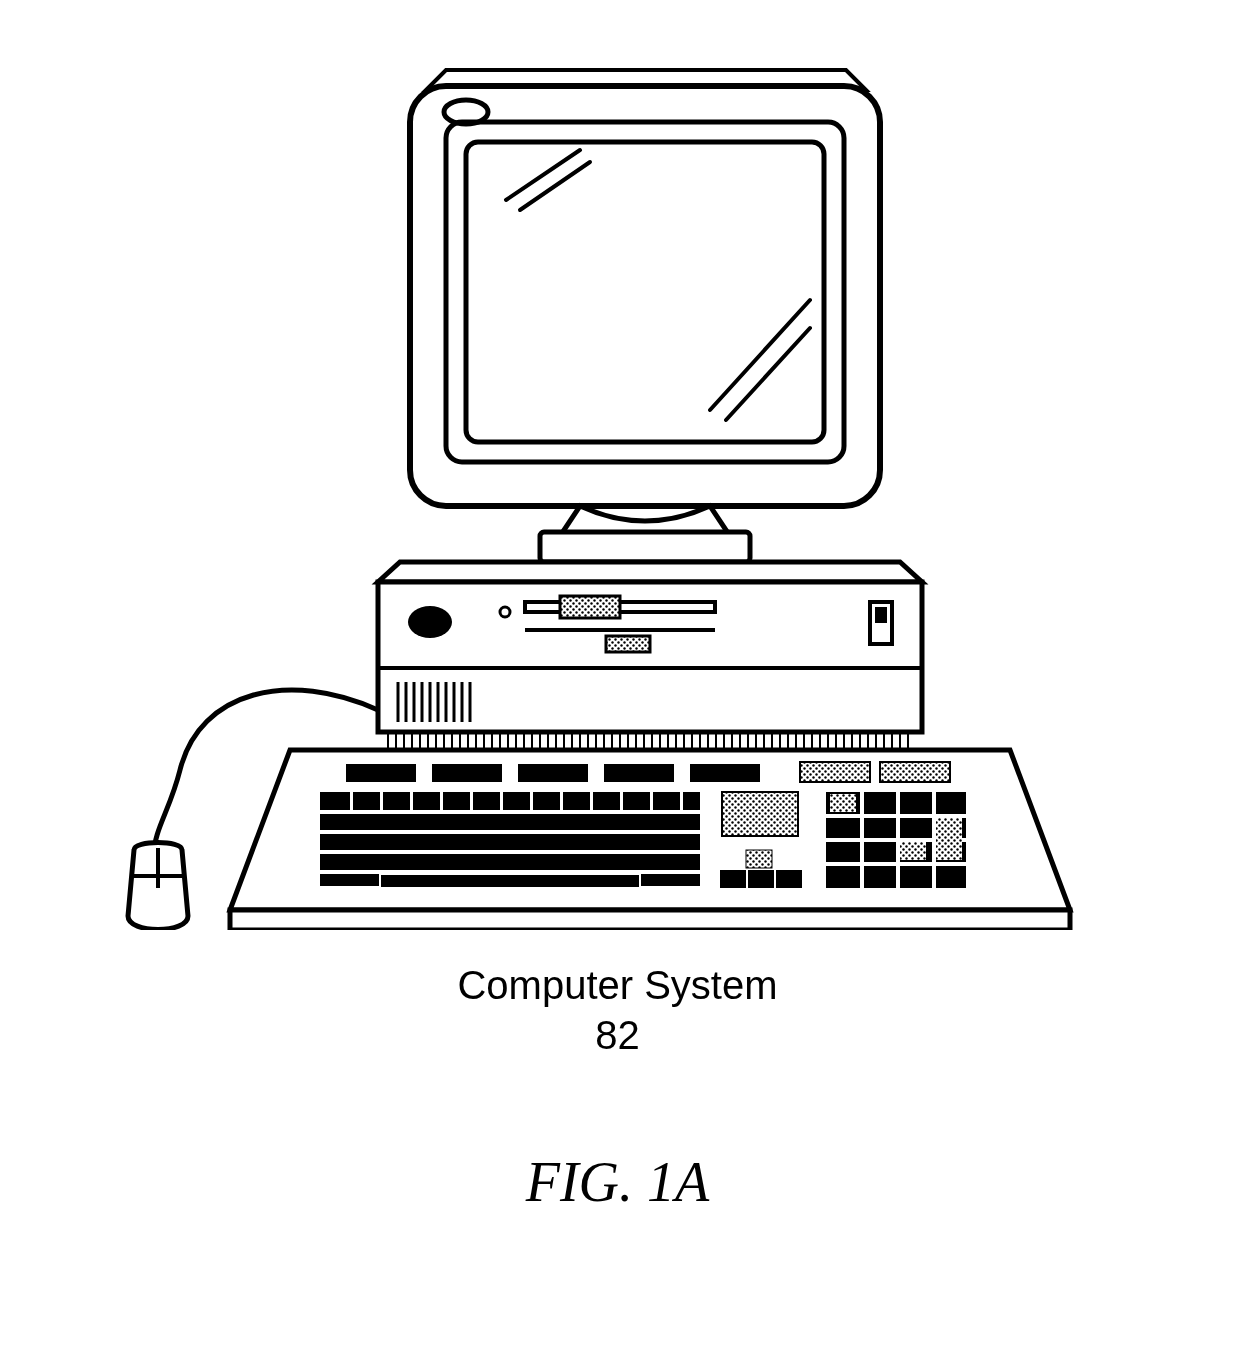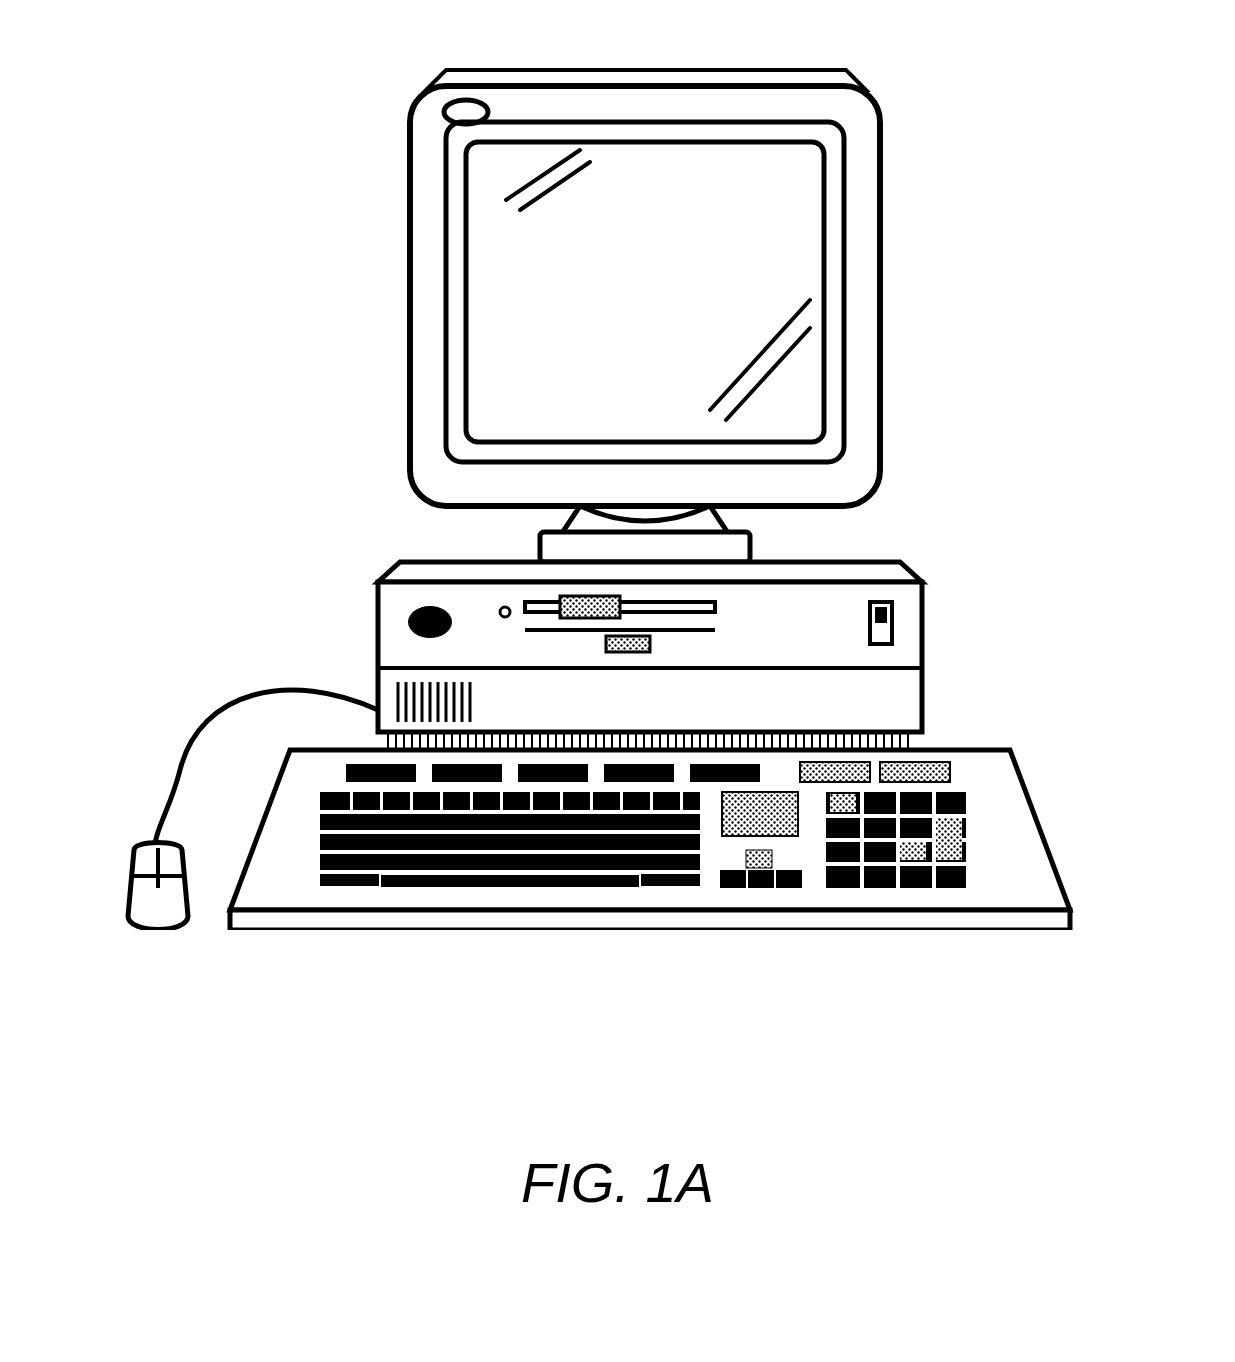--- a/index.html
+++ b/index.html
@@ -33,21 +33,21 @@
     line-height: 1.25;
   }
   .figure-label {
     position: absolute;
     left: 0;
     top: 1150px;
     width: 1235px;
     text-align: center;
     font-size: 56px;
     font-style: italic;
-    font-family: Liberation Sans, sans-serif;
+    font-family: Liberation Serif, serif;
   }
 </style>
 </head>
 <body>
 
 <div class="stage">
 
   <div class="illustration">
     <svg viewBox="0 0 980 880" width="980" height="880" xmlns="http://www.w3.org/2000/svg">
       <defs>
@@ -183,16 +183,20 @@
       </g>
 
       <path d="M268 660 C 180 620, 90 640, 70 720 C 60 760, 44 780, 44 804" fill="none" stroke="#000" stroke-width="5"></path>
 
       <path d="M24 800 C 24 790, 72 790, 72 800 L78 866 C 78 884, 18 884, 18 866 Z" fill="#fff" stroke="#000" stroke-width="5"></path>
       <line x1="48" y1="798" x2="48" y2="838" stroke="#000" stroke-width="4"></line>
       <line x1="24" y1="826" x2="72" y2="826" stroke="#000" stroke-width="4"></line>
     </svg>
   </div>
 
+  <div class="caption-block">
+    <div>Computer System</div>
+    <div>82</div>
+  </div>
 
   <div class="figure-label">FIG. 1A</div>
 
 </div>
 
 </body></html>

